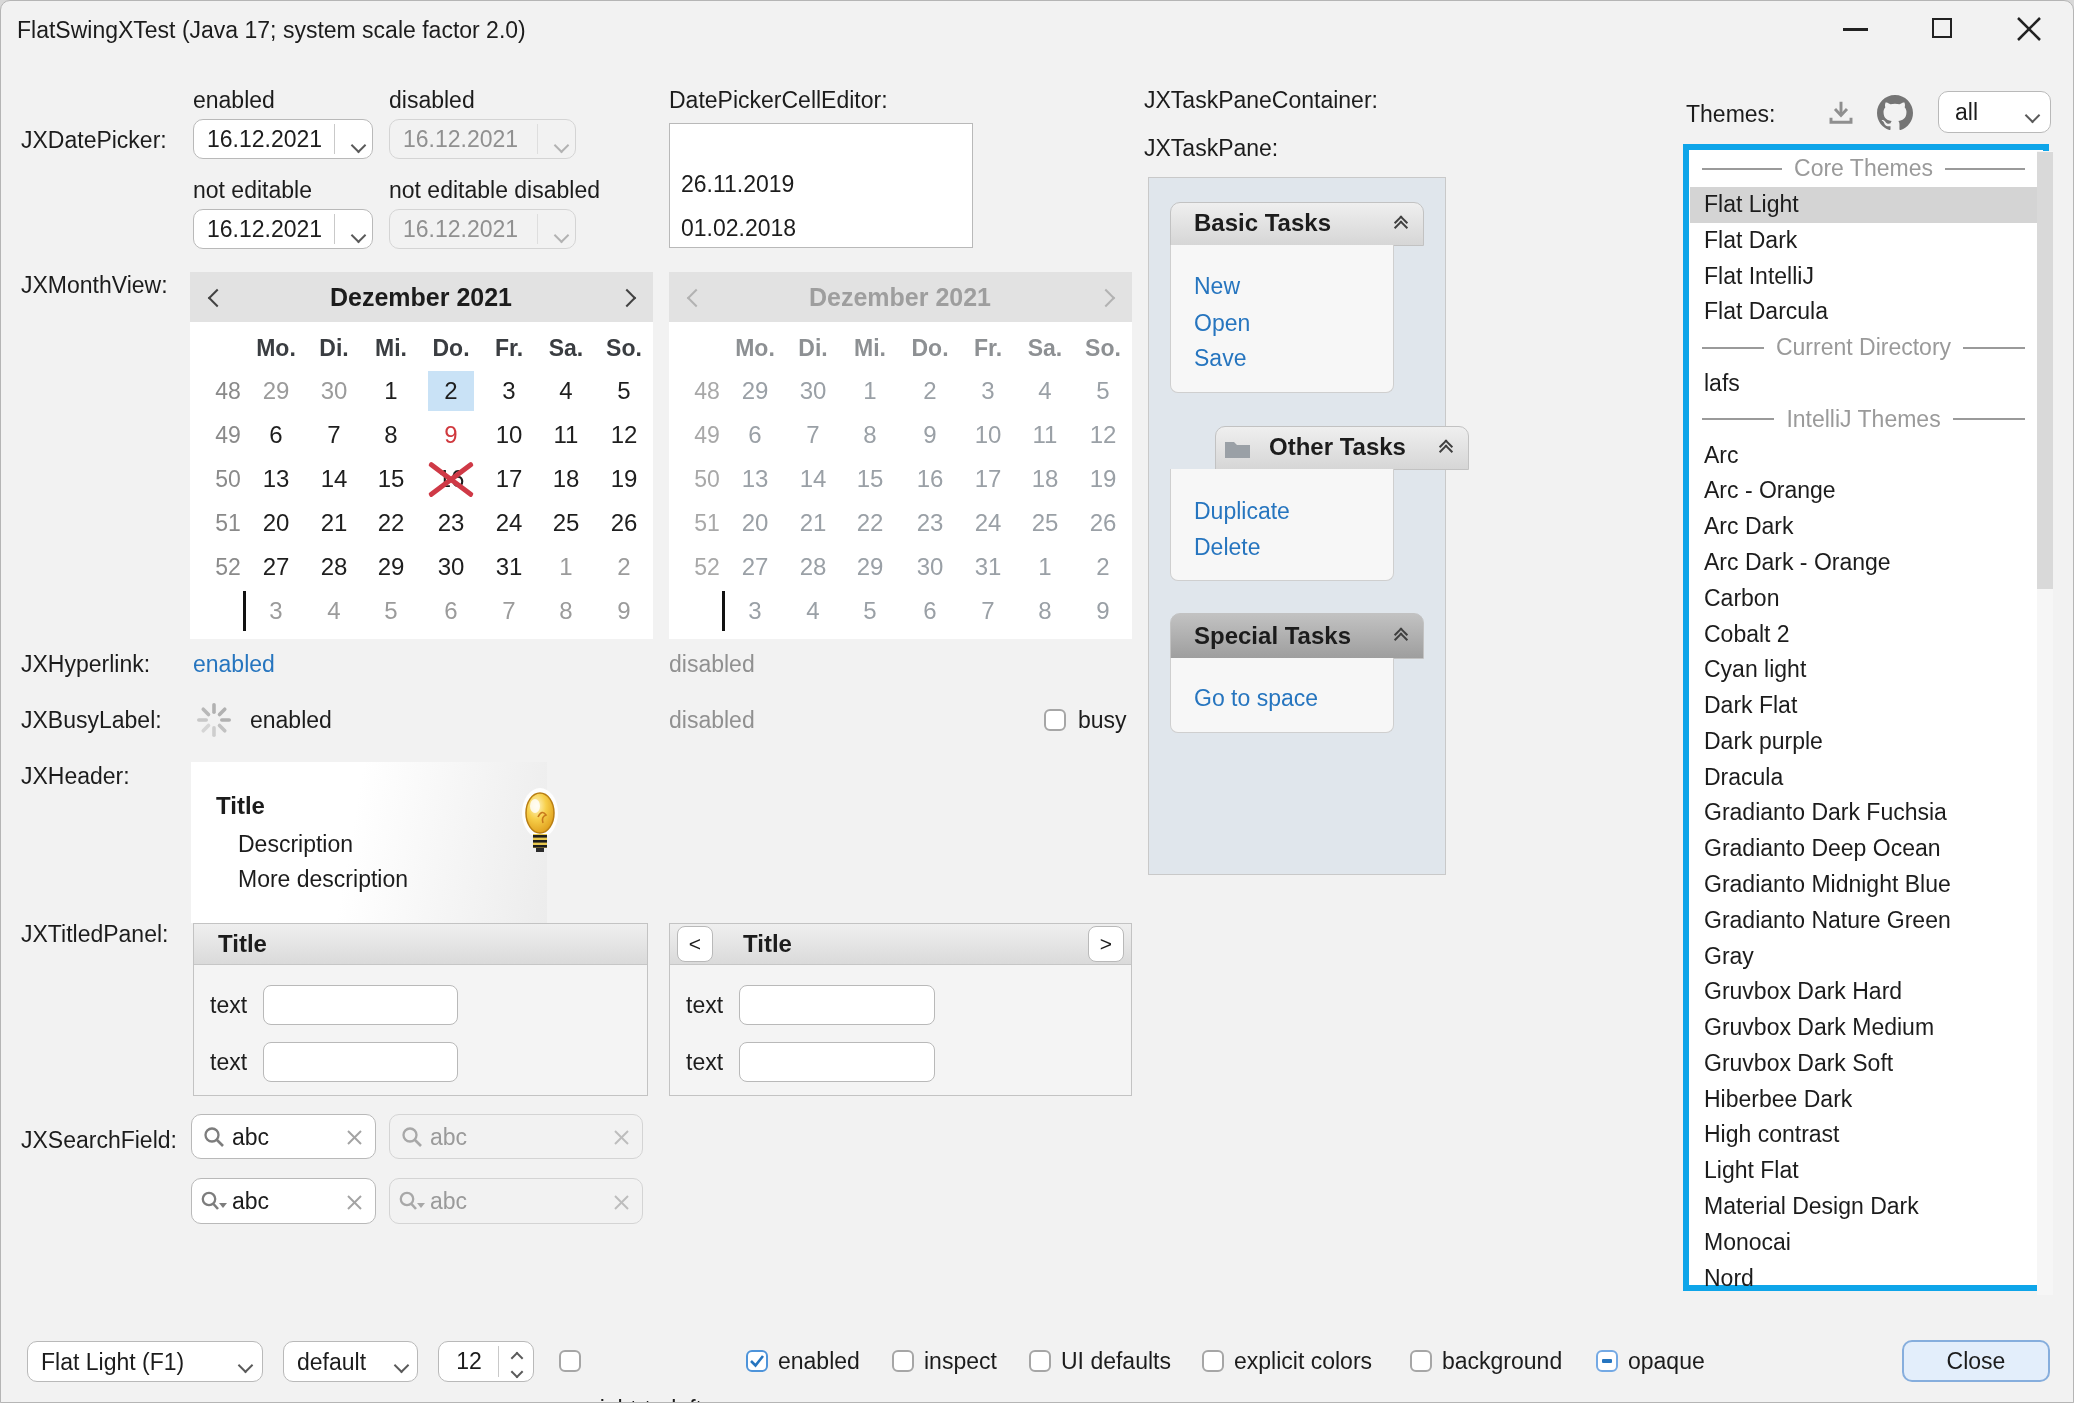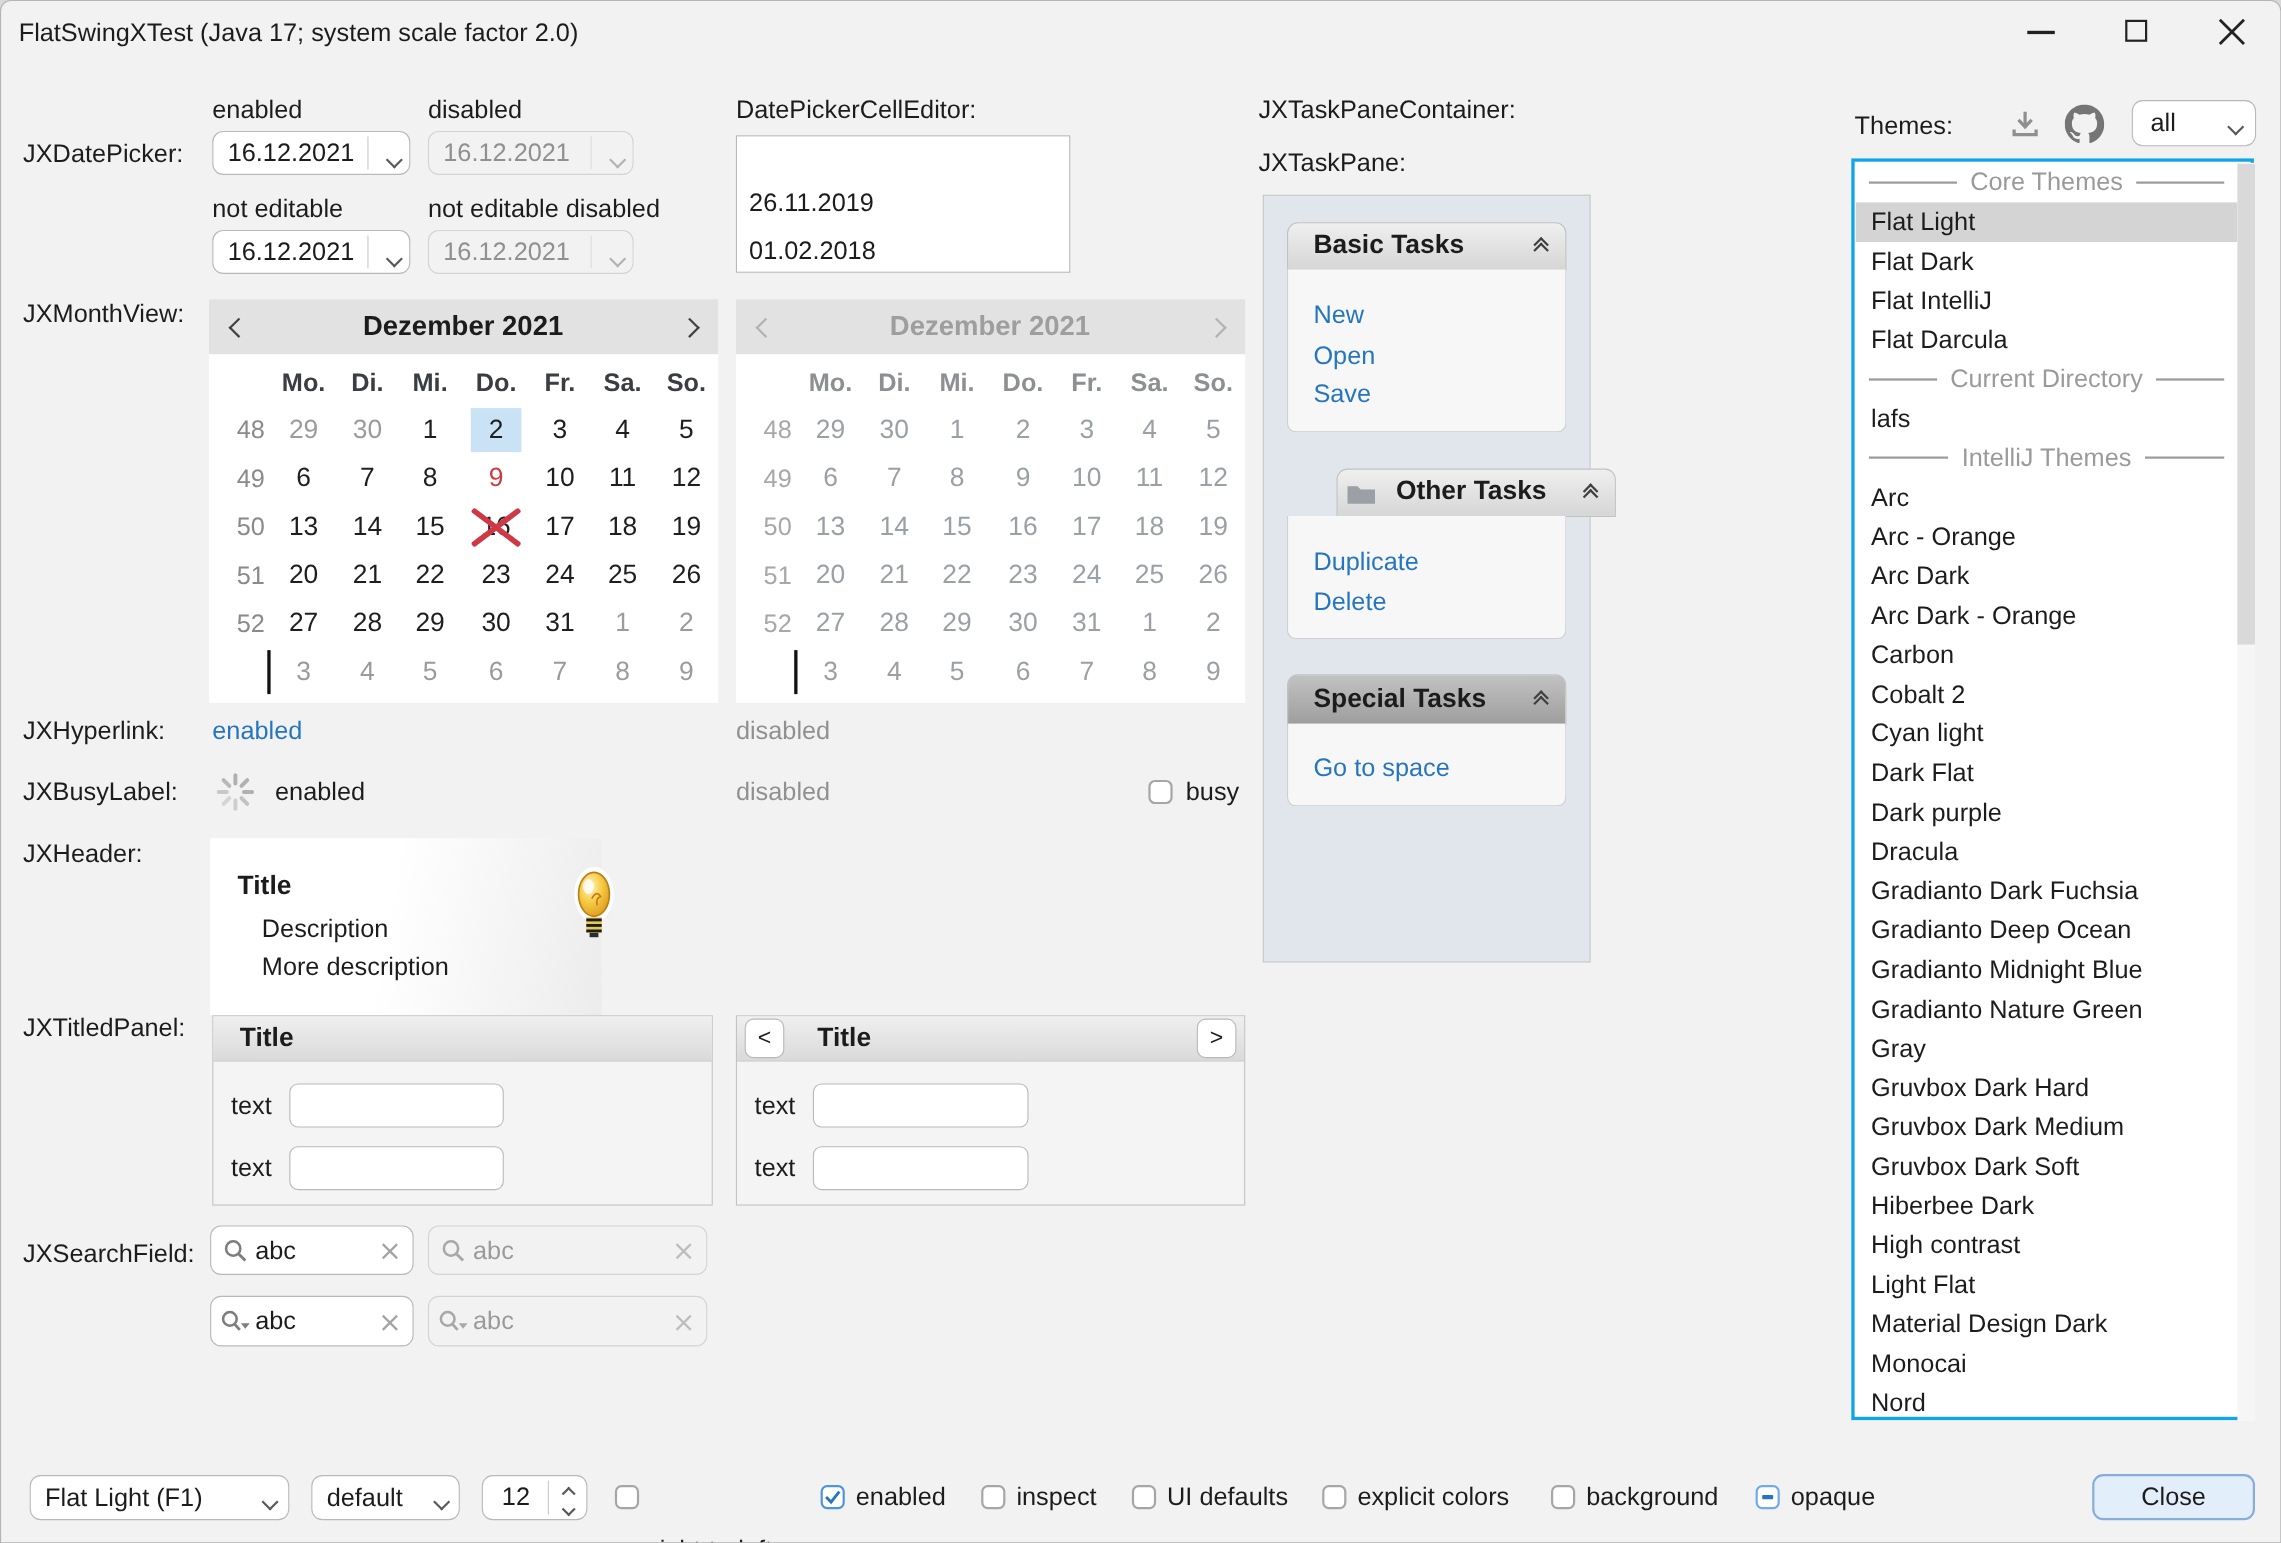--- a/index.html
+++ b/index.html
@@ -52,26 +52,26 @@
   .tp{position:absolute;border:1px solid #c3c3c3;background:#f4f4f4;box-sizing:border-box;}
   .tp-h{position:absolute;left:0;top:0;right:0;height:40px;background:linear-gradient(#efefef,#dadada);border-bottom:1px solid #c6c6c6;}
   .minibtn{position:absolute;width:36px;height:36px;background:#fff;border:1px solid #b9b9b9;border-radius:8px;box-sizing:border-box;}
   
   .sf-text{position:absolute;left:40px;top:50%;transform:translateY(-50%);font-size:23px;}
   
   #tp-container{position:absolute;left:1147px;top:176px;width:298px;height:698px;background:#e0e6ec;border:1px solid #c9c9c9;box-sizing:border-box;}
   .pane-h{position:absolute;left:1169px;width:254px;height:44px;background:linear-gradient(#efefef,#d6d6d6);border:1px solid #c2c2c2;border-radius:10px 10px 0 0;box-sizing:border-box;}
   .pane-h.dark{background:linear-gradient(#c2c2c2,#9e9e9e);}
   .pane-h.alone{border-radius:10px;}
-  .pane-c{position:absolute;left:1169px;width:254px;background:#f7f7f7;border:1px solid #cfcfcf;border-top:none;border-radius:0 0 8px 8px;box-sizing:border-box;}
+  .pane-c{position:absolute;left:1169px;width:224px;background:#f7f7f7;border:1px solid #cfcfcf;border-top:none;border-radius:0 0 8px 8px;box-sizing:border-box;}
   .dblchv{position:absolute;transform:translate(-50%,-50%);display:flex;flex-direction:column;align-items:center;}
   .dblchv .chv{width:8px;height:8px;border-width:2.5px;border-color:#3f3f3f;}
   .dblchv .chv + .chv{margin-top:-5px;}
   
-  #themes-list{position:absolute;left:1682px;top:143px;width:366px;height:1147px;background:#fff;border:3px solid #0ea5e9;box-sizing:border-box;}
+  #themes-list{position:absolute;left:1682px;top:143px;width:366px;height:1147px;background:#fff;border:6px solid #0ea5e9;box-sizing:border-box;}
   .trow{position:absolute;left:1px;width:347px;display:flex;align-items:center;box-sizing:border-box;}
   .trow.item{padding-left:14px;font-size:23px;color:#1c1c1c;}
   .trow.item.sel{background:#d4d4d4;}
   .trow.sep{color:#9a9a9a;font-size:23px;padding:0 12px;gap:12px;}
   .trow.sep .ln{flex:1;height:2px;background:#9a9a9a;}
   #themes-sb-track{position:absolute;left:348px;top:1px;width:16px;height:1144px;background:#f6f6f6;}
   #themes-sb-thumb{position:absolute;left:348px;top:2px;width:16px;height:437px;background:#d9d9d9;}
   
   .cb{position:absolute;width:22px;height:22px;background:#fff;border:2px solid #a6a6a6;border-radius:6px;box-sizing:border-box;display:flex;align-items:center;justify-content:center;}
   .cb.checked{border-color:#4e94da;}

